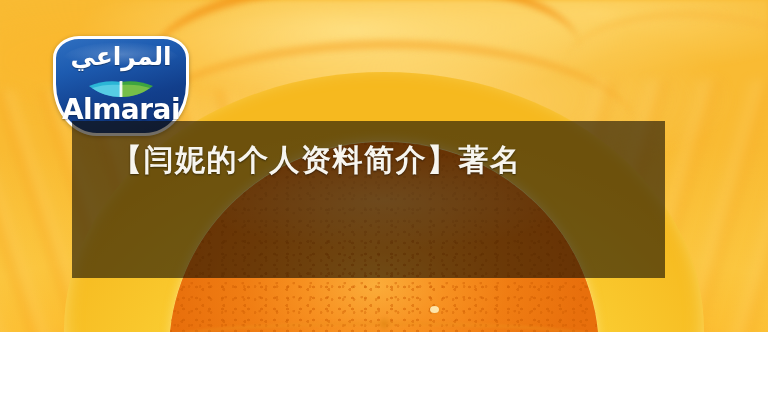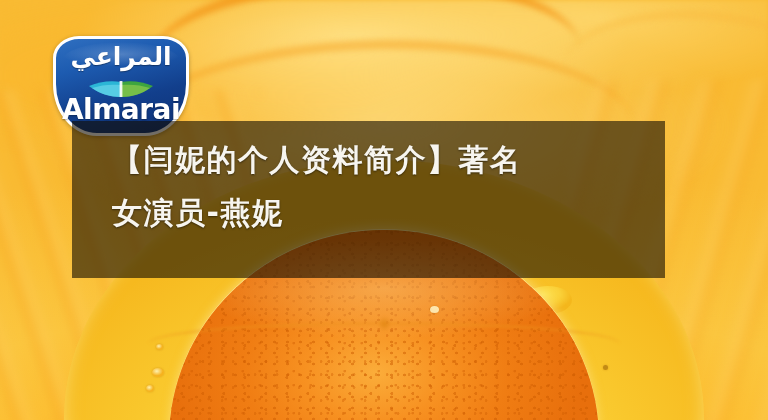--- a/index.html
+++ b/index.html
@@ -7,21 +7,21 @@
     padding: 0;
     background: #ffffff;
   }
   body {
     font-family: "Liberation Sans", sans-serif;
   }
 
   #stage {
     position: relative;
     width: 768px;
-    height: 420px;
+    height: 332px;
     overflow: hidden;
     background: #f7b928;
   }
 
   
   .bg-base {
     position: absolute;
     inset: 0;
     background:
       radial-gradient(120% 80% at 50% 118%, #f57f17 0%, #f9a825 26%, #fcc034 44%, #fbc63f 60%, #f9bb33 100%),
@@ -307,15 +307,15 @@
         <path d="M33 21 C44 21 54 18 62 12 C53 9 43 8 33 9 Z" fill="#7cc24a" opacity="0.9"></path>
         <path d="M31.6 5 h2.8 v16 h-2.8 z" fill="#ffffff" opacity="0.9"></path>
       </svg>
     </div>
 
     <div class="logo-word">Almarai</div>
   </div>
 
   <div class="caption-band"></div>
 
-  <div class="caption-text"><span>【闫妮的个人资料简介】著名</span><br><span>女演员-燕妮</span></div>
+  <div class="caption-text"><span>【闫妮的个人资料简介】著名</span><br></div>
 
 </div>
 
 </body></html>

